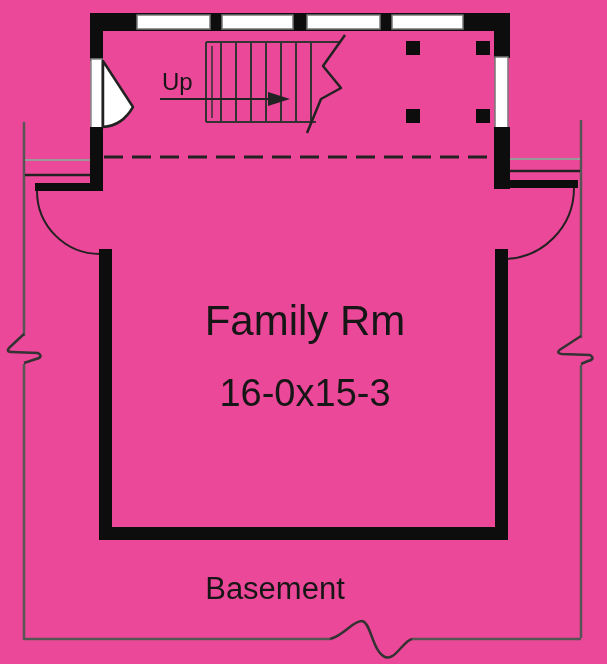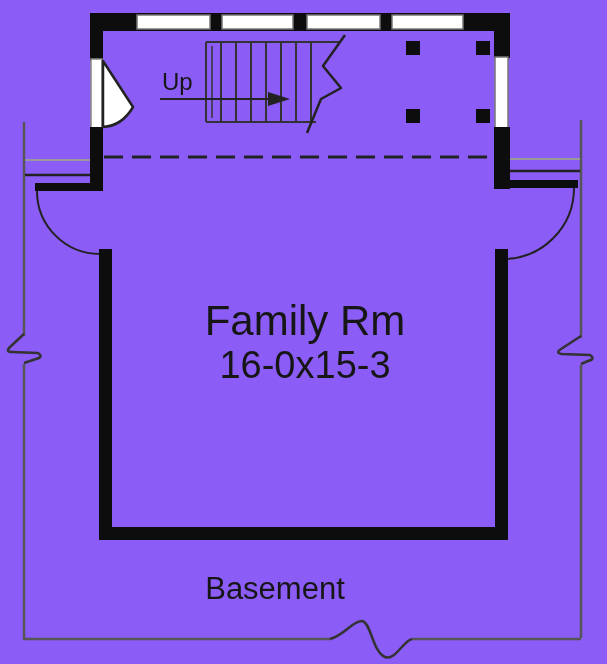--- a/index.html
+++ b/index.html
@@ -1,32 +1,32 @@
 <!DOCTYPE html>
 <html><head>
 <meta charset="utf-8">
 <style>
   html,body{margin:0;padding:0;background:#ffffff;}
   #plan{
     position:relative;
     width:607px;height:664px;
-    background:#8b5cf6;
+    background:#ec4899;
     font-family:"Liberation Sans", sans-serif;
     overflow:hidden;
   }
   #plan svg{position:absolute;left:0;top:0;}
   .label{
     position:absolute;
     color:#161616;
     text-align:center;
     white-space:nowrap;
     -webkit-user-select:none;user-select:none;
   }
   .room-name{left:103px;top:297px;width:404px;font-size:42px;}
-  .room-dims{left:103px;top:344px;width:404px;font-size:38px;}
+  .room-dims{left:103px;top:372px;width:404px;font-size:38px;}
   .basement-label{left:24px;top:571px;width:502px;font-size:31px;}
   .up-label{left:162px;top:68px;font-size:24px;}
 </style>
 </head>
 <body>
 
 <div id="plan">
 
   <svg width="607" height="664" viewBox="0 0 607 664">
 

